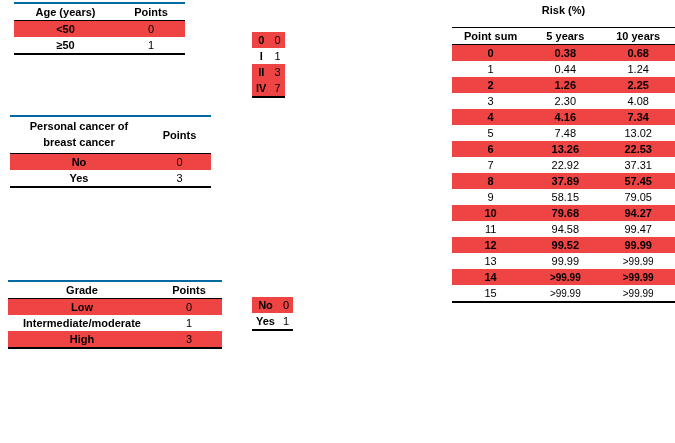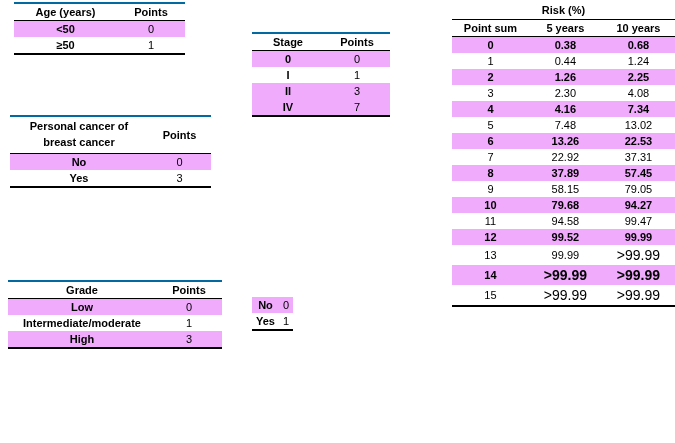--- a/index.html
+++ b/index.html
@@ -30,35 +30,35 @@
     font-weight: bold;
   }
   .hdr-row td, .hdr-row th {
     border-top: 2px solid #0369a1;
     border-bottom: 1.5px solid #000;
   }
   .last-row td {
     border-bottom: 2px solid #000;
   }
   .shade td {
-    background: #f0abfc;
+    background: #ef4444;
     margin-top: 20px;
   }
   .bold td {
     font-weight: bold;
   }
 
   
   #age-table      { left: 14px;  top: 2px; }
   #history-table  { left: 10px;  top: 115px; }
   #grade-table    { left: 8px;   top: 280px; }
   #stage-table    { left: 252px; top: 32px; }
   #multi-table    { left: 252px; top: 297px; }
   #risk-table     { left: 452px; top: 2px; }
-  .gt { font-size: 14px; }
+  .gt { font-size: 10px; }
 </style>
 </head>
 <body>
 
 <table class="tbl" id="age-table">
   <tbody>
     <tr class="hdr-row">
       <th style="width:95px">Age (years)</th>
       <th style="width:60px">Points</th>
     </tr>
@@ -109,24 +109,20 @@
     </tr>
     <tr class="shade bold last-row">
       <td>High</td>
       <td style="font-weight:normal">3</td>
     </tr>
   </tbody>
 </table>
 
 <table class="tbl" id="stage-table">
   <tbody>
-    <tr class="hdr-row">
-      <th style="width:64px">Stage</th>
-      <th style="width:58px">Points</th>
-    </tr>
     <tr class="shade bold">
       <td>0</td>
       <td style="font-weight:normal">0</td>
     </tr>
     <tr>
       <td style="font-weight:bold">I</td>
       <td>1</td>
     </tr>
     <tr class="shade">
       <td style="font-weight:bold">II</td>
@@ -148,21 +144,21 @@
     <tr class="last-row">
       <td style="font-weight:bold">Yes</td>
       <td>1</td>
     </tr>
   </tbody>
 </table>
 
 <table class="tbl" id="risk-table">
   <tbody>
     <tr>
-      <th colspan="3" style="border-bottom:none; padding-bottom:3px;">Risk (%)</th>
+      <th colspan="3" style="border-bottom:none; padding-bottom:11px;">Risk (%)</th>
     </tr>
     <tr class="hdr-row">
       <th style="width:74px; border-top:1.5px solid #000;">Point sum</th>
       <th style="width:72px; border-top:1.5px solid #000;">5 years</th>
       <th style="width:72px; border-top:1.5px solid #000;">10 years</th>
     </tr>
     <tr class="shade bold">
       <td>0</td>
       <td>0.38</td>
       <td>0.68</td>

